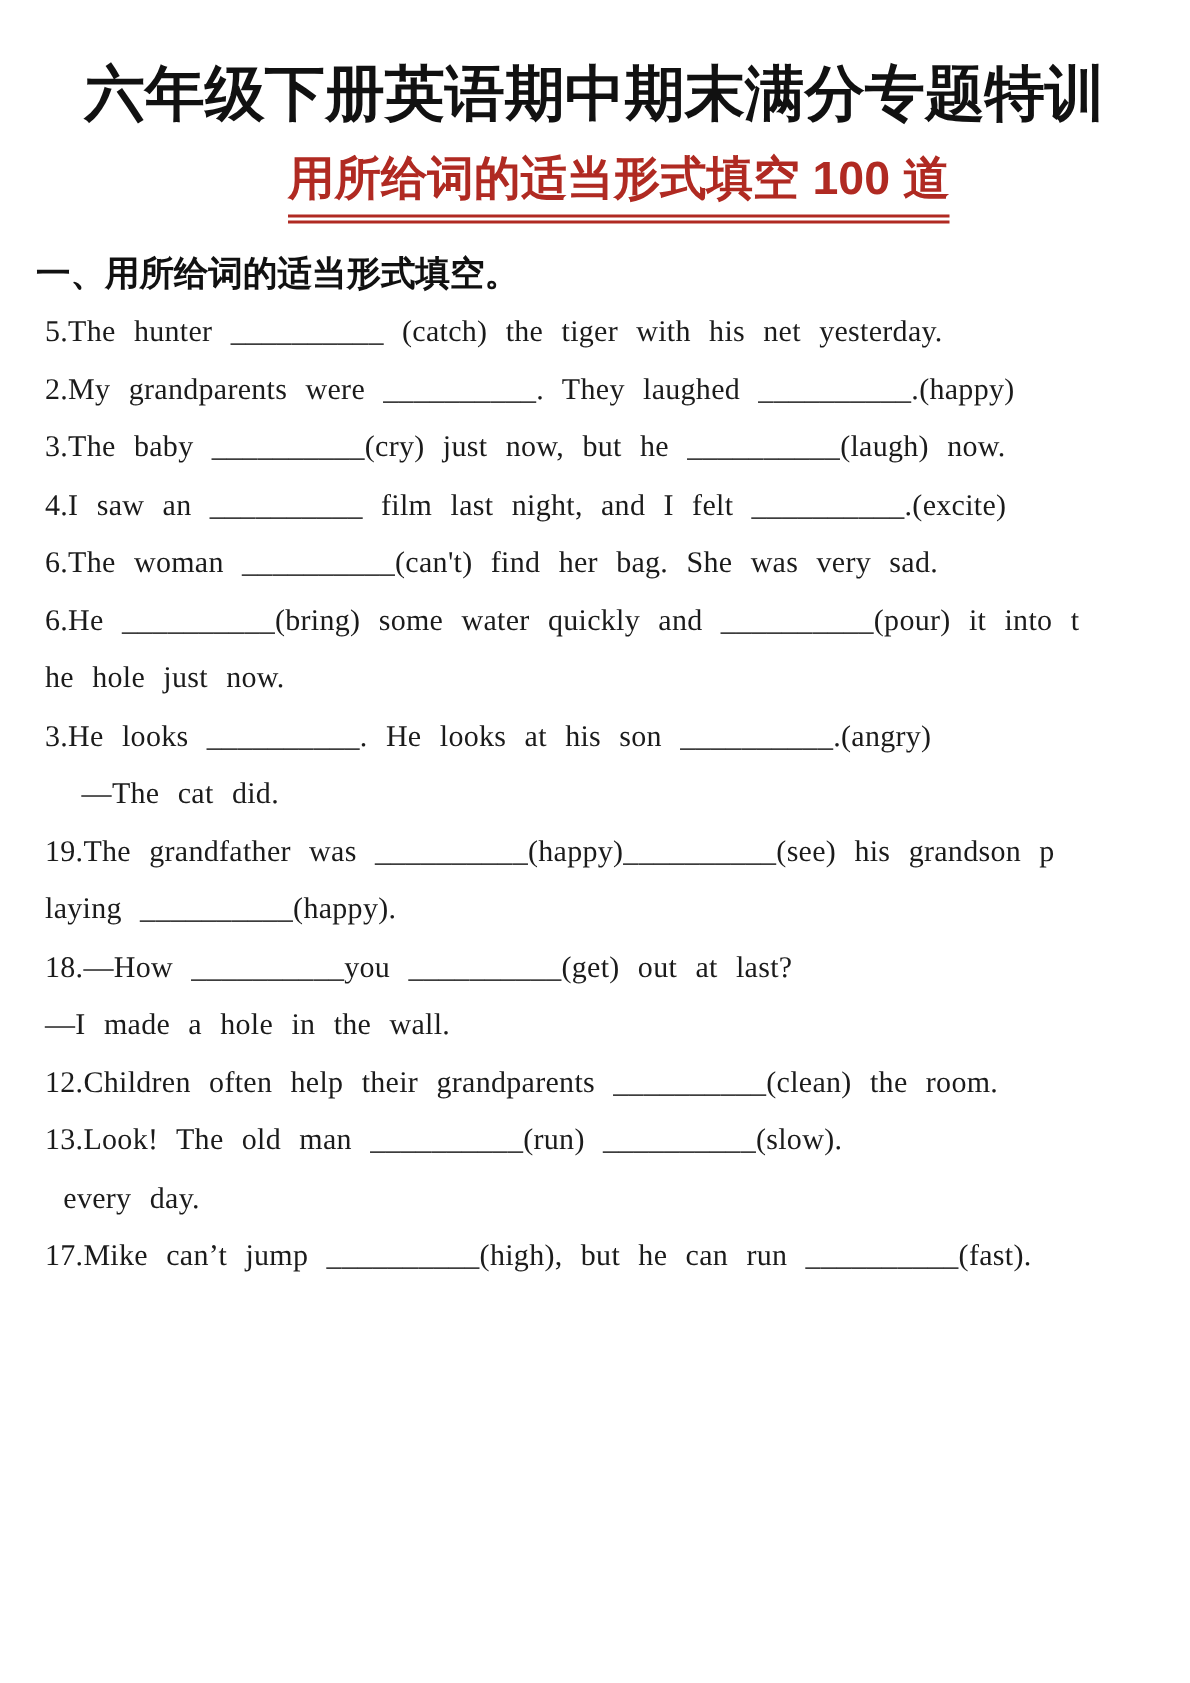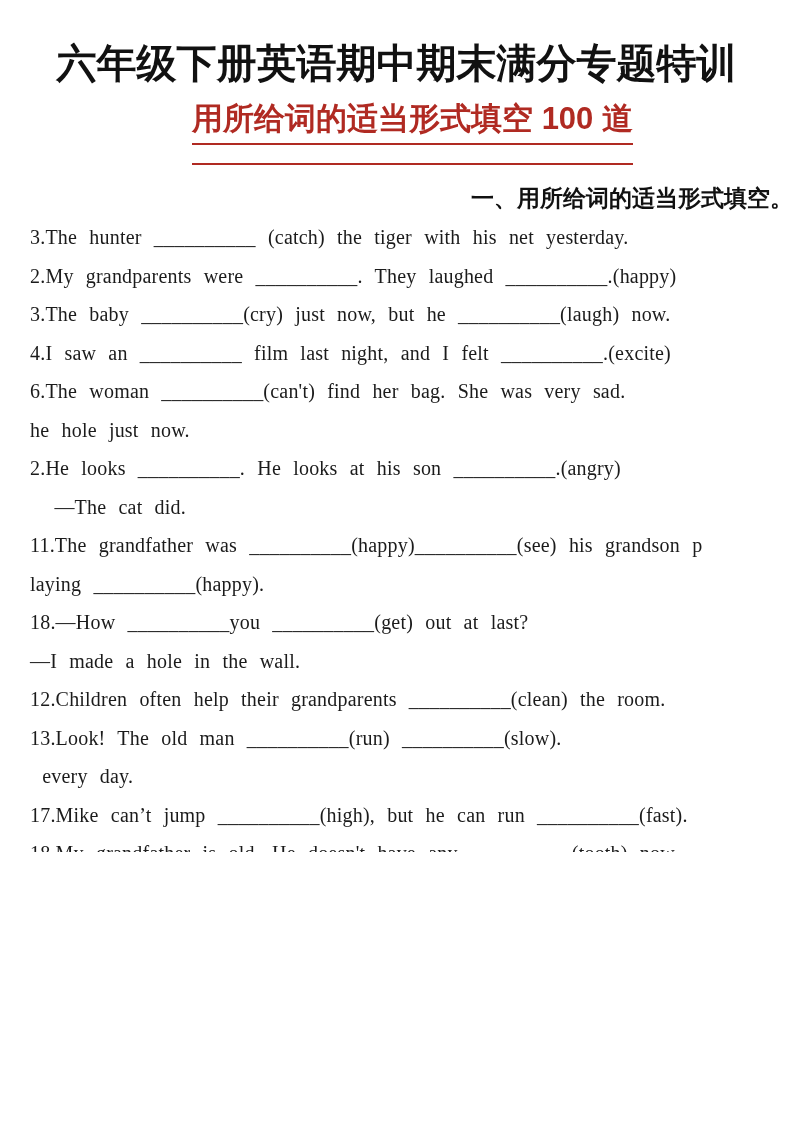--- a/index.html
+++ b/index.html
@@ -26,39 +26,38 @@
     color: #111111;
     letter-spacing: 0px;
   }
   .subtitle-row {
     text-align: center;
     margin-top: 12px;
   }
   .subtitle-outer {
     display: inline-block;
     border-bottom: 2px solid #b02a22;
-    padding-bottom: 18px;
+    padding-bottom: 2px;
     margin-left: 32px;
   }
   .subtitle-inner {
     display: inline-block;
     border-bottom: 2px solid #b02a22;
     padding-bottom: 3px;
     font-family: "Liberation Sans", "DejaVu Sans", sans-serif;
     font-weight: 700;
     font-size: 31px;
     color: #b02a22;
   }
   .section-heading {
-    margin: 18px 0 0 44px;
+    margin: 18px 0 0 24px;
     font-family: "Liberation Sans", "DejaVu Sans", sans-serif;
     font-weight: 700;
     font-size: 23px;
     color: #111111;
-    text-align: right;
   }
   .exercise-list {
     margin: 4px 0 0 30px;
   }
   .ex-line {
     font-family: "Liberation Serif", serif;
     font-size: 20px;
     line-height: 38.5px;
     white-space: pre;
     word-spacing: 7px;
@@ -95,29 +94,30 @@
 
   <div class="subtitle-row">
     <span class="subtitle-outer">
       <span class="subtitle-inner">用所给词的适当形式填空 100 道</span>
     </span>
   </div>
 
   <div class="section-heading">一、用所给词的适当形式填空。</div>
 
   <div class="exercise-list">
-      <div class="ex-line">3.The hunter __________ (catch) the tiger with his net yesterday.</div>
+      <div class="ex-line">5.The hunter __________ (catch) the tiger with his net yesterday.</div>
       <div class="ex-line">2.My grandparents were __________. They laughed __________.(happy)</div>
       <div class="ex-line">3.The baby __________(cry) just now, but he __________(laugh) now.</div>
       <div class="ex-line">4.I saw an __________ film last night, and I felt __________.(excite)</div>
       <div class="ex-line">6.The woman __________(can't) find her bag. She was very sad.</div>
+      <div class="ex-line">6.He __________(bring) some water quickly and __________(pour) it into t</div>
       <div class="ex-line">he hole just now.</div>
-      <div class="ex-line">2.He looks __________. He looks at his son __________.(angry)</div>
+      <div class="ex-line">3.He looks __________. He looks at his son __________.(angry)</div>
       <div class="ex-line">  —The cat did.</div>
-      <div class="ex-line">11.The grandfather was __________(happy)__________(see) his grandson p</div>
+      <div class="ex-line">19.The grandfather was __________(happy)__________(see) his grandson p</div>
       <div class="ex-line">laying __________(happy).</div>
       <div class="ex-line">18.—How __________you __________(get) out at last?</div>
       <div class="ex-line">—I made a hole in the wall.</div>
       <div class="ex-line">12.Children often help their grandparents __________(clean) the room.</div>
       <div class="ex-line">13.Look! The old man __________(run) __________(slow).</div>
       <div class="ex-line"> every day.</div>
       <div class="ex-line">17.Mike can’t jump __________(high), but he can run __________(fast).</div>
       <div class="ex-line">18.My grandfather is old. He doesn't have any __________(tooth) now.</div>
     </div>
 

